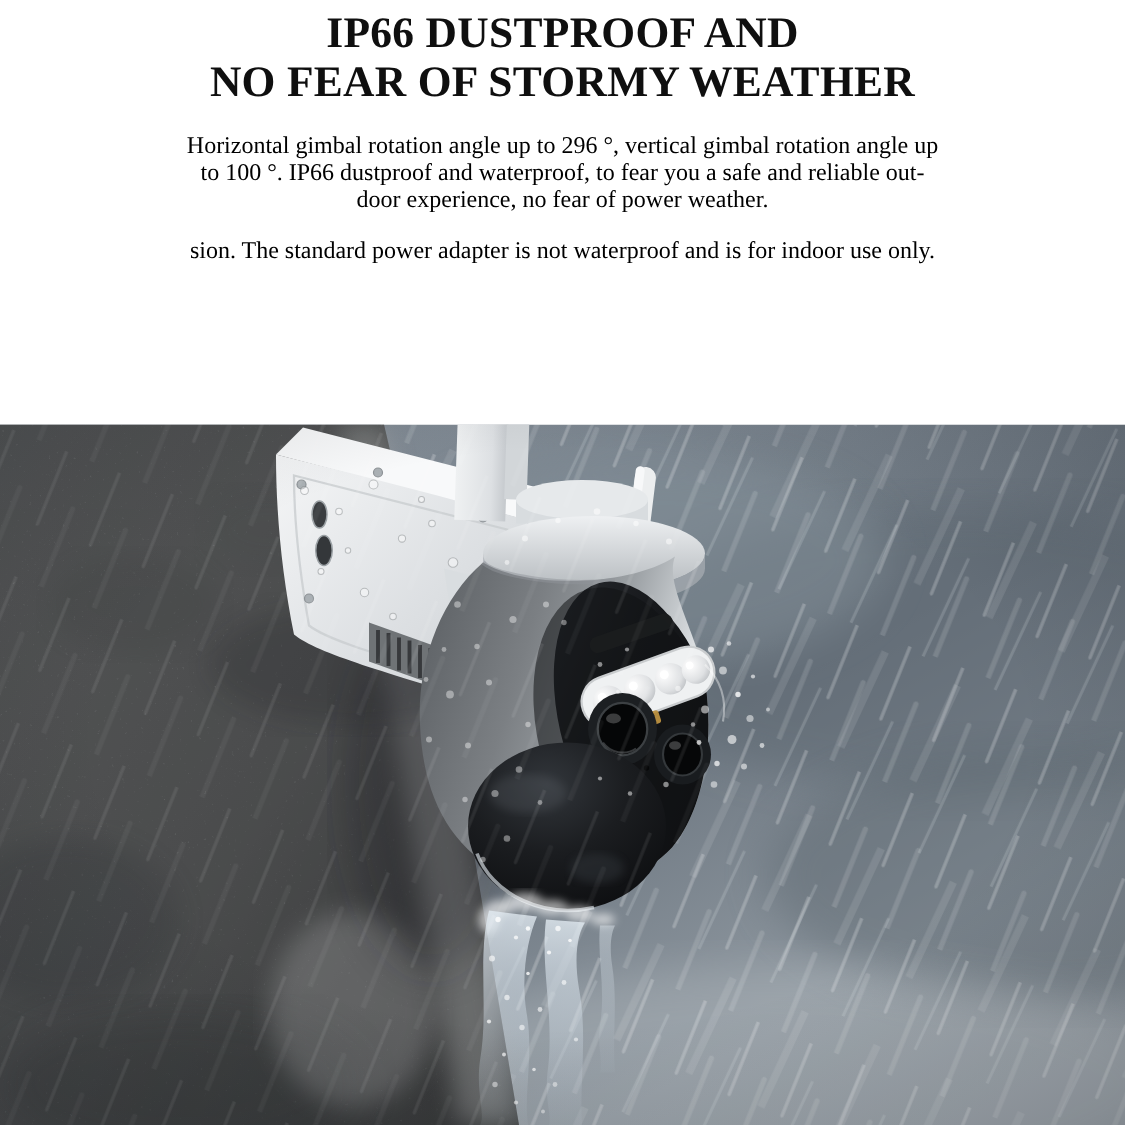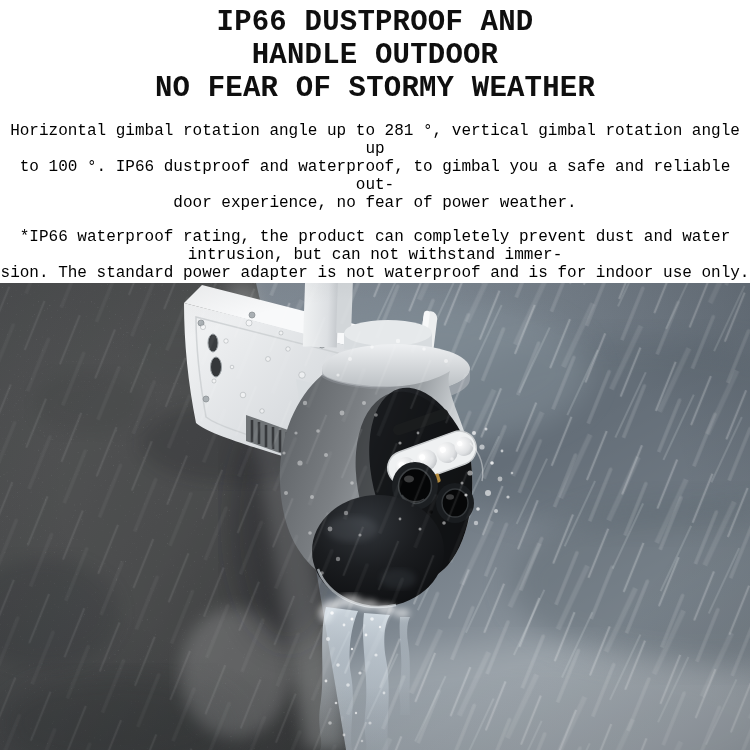--- a/index.html
+++ b/index.html
@@ -1,18 +1,18 @@
 <!DOCTYPE html>
 <html><head>
 <meta charset="utf-8">
 <style>
   html,body{margin:0;padding:0;background:#ffffff;}
   .page{
     width:750px;height:750px;margin:0 auto;position:relative;overflow:hidden;
-    background:#ffffff;font-family:Liberation Mono, monospace;
+    background:#ffffff;font-family:Liberation Serif, serif;
   }
   .copy{height:283px;text-align:center;}
   .headline{
     padding-top:6px;font-size:29px;line-height:33px;font-weight:700;
     color:#0f0f0f;letter-spacing:.2px;
   }
   .headline div{white-space:nowrap;}
   .intro{
     margin-top:17px;font-size:18px;line-height:21px;font-weight:400;
     color:#1e1e1e;letter-spacing:-.2px;
@@ -25,32 +25,30 @@
   .photo svg{display:block;}
 </style>
 </head>
 <body>
 
 <div class="page">
 
   <div class="copy">
     <h1 class="headline" style="margin:0;">
       <div>IP66 DUSTPROOF AND</div>
-      <div>HANDLE OUTDOOR</div>
       <div>NO FEAR OF STORMY WEATHER</div>
     </h1>
     <p class="intro" style="margin-bottom:0;">
       </p>
-      <div>Horizontal gimbal rotation angle up to 281 °, vertical gimbal rotation angle up</div>
-      <div>to 100 °. IP66 dustproof and waterproof, to gimbal you a safe and reliable out-</div>
+      <div>Horizontal gimbal rotation angle up to 296 °, vertical gimbal rotation angle up</div>
+      <div>to 100 °. IP66 dustproof and waterproof, to fear you a safe and reliable out-</div>
       <div>door experience, no fear of power weather.</div>
     <p></p>
     <p class="disclaimer" style="margin-bottom:0;">
       </p>
-      <div>*IP66 waterproof rating, the product can completely prevent dust and water intrusion, but can not withstand immer-</div>
       <div>sion. The standard power adapter is not waterproof and is for indoor use only.</div>
     <p></p>
   </div>
 
   <figure class="photo" style="margin:0;">
   <svg width="750" height="467" viewBox="0 0 750 467" xmlns="http://www.w3.org/2000/svg">
     <defs>
       <linearGradient id="skyG" x1="0" y1="0" x2="0.85" y2="1">
         <stop offset="0" stop-color="#8a939c"></stop>
         <stop offset="0.3" stop-color="#7a848e"></stop>

